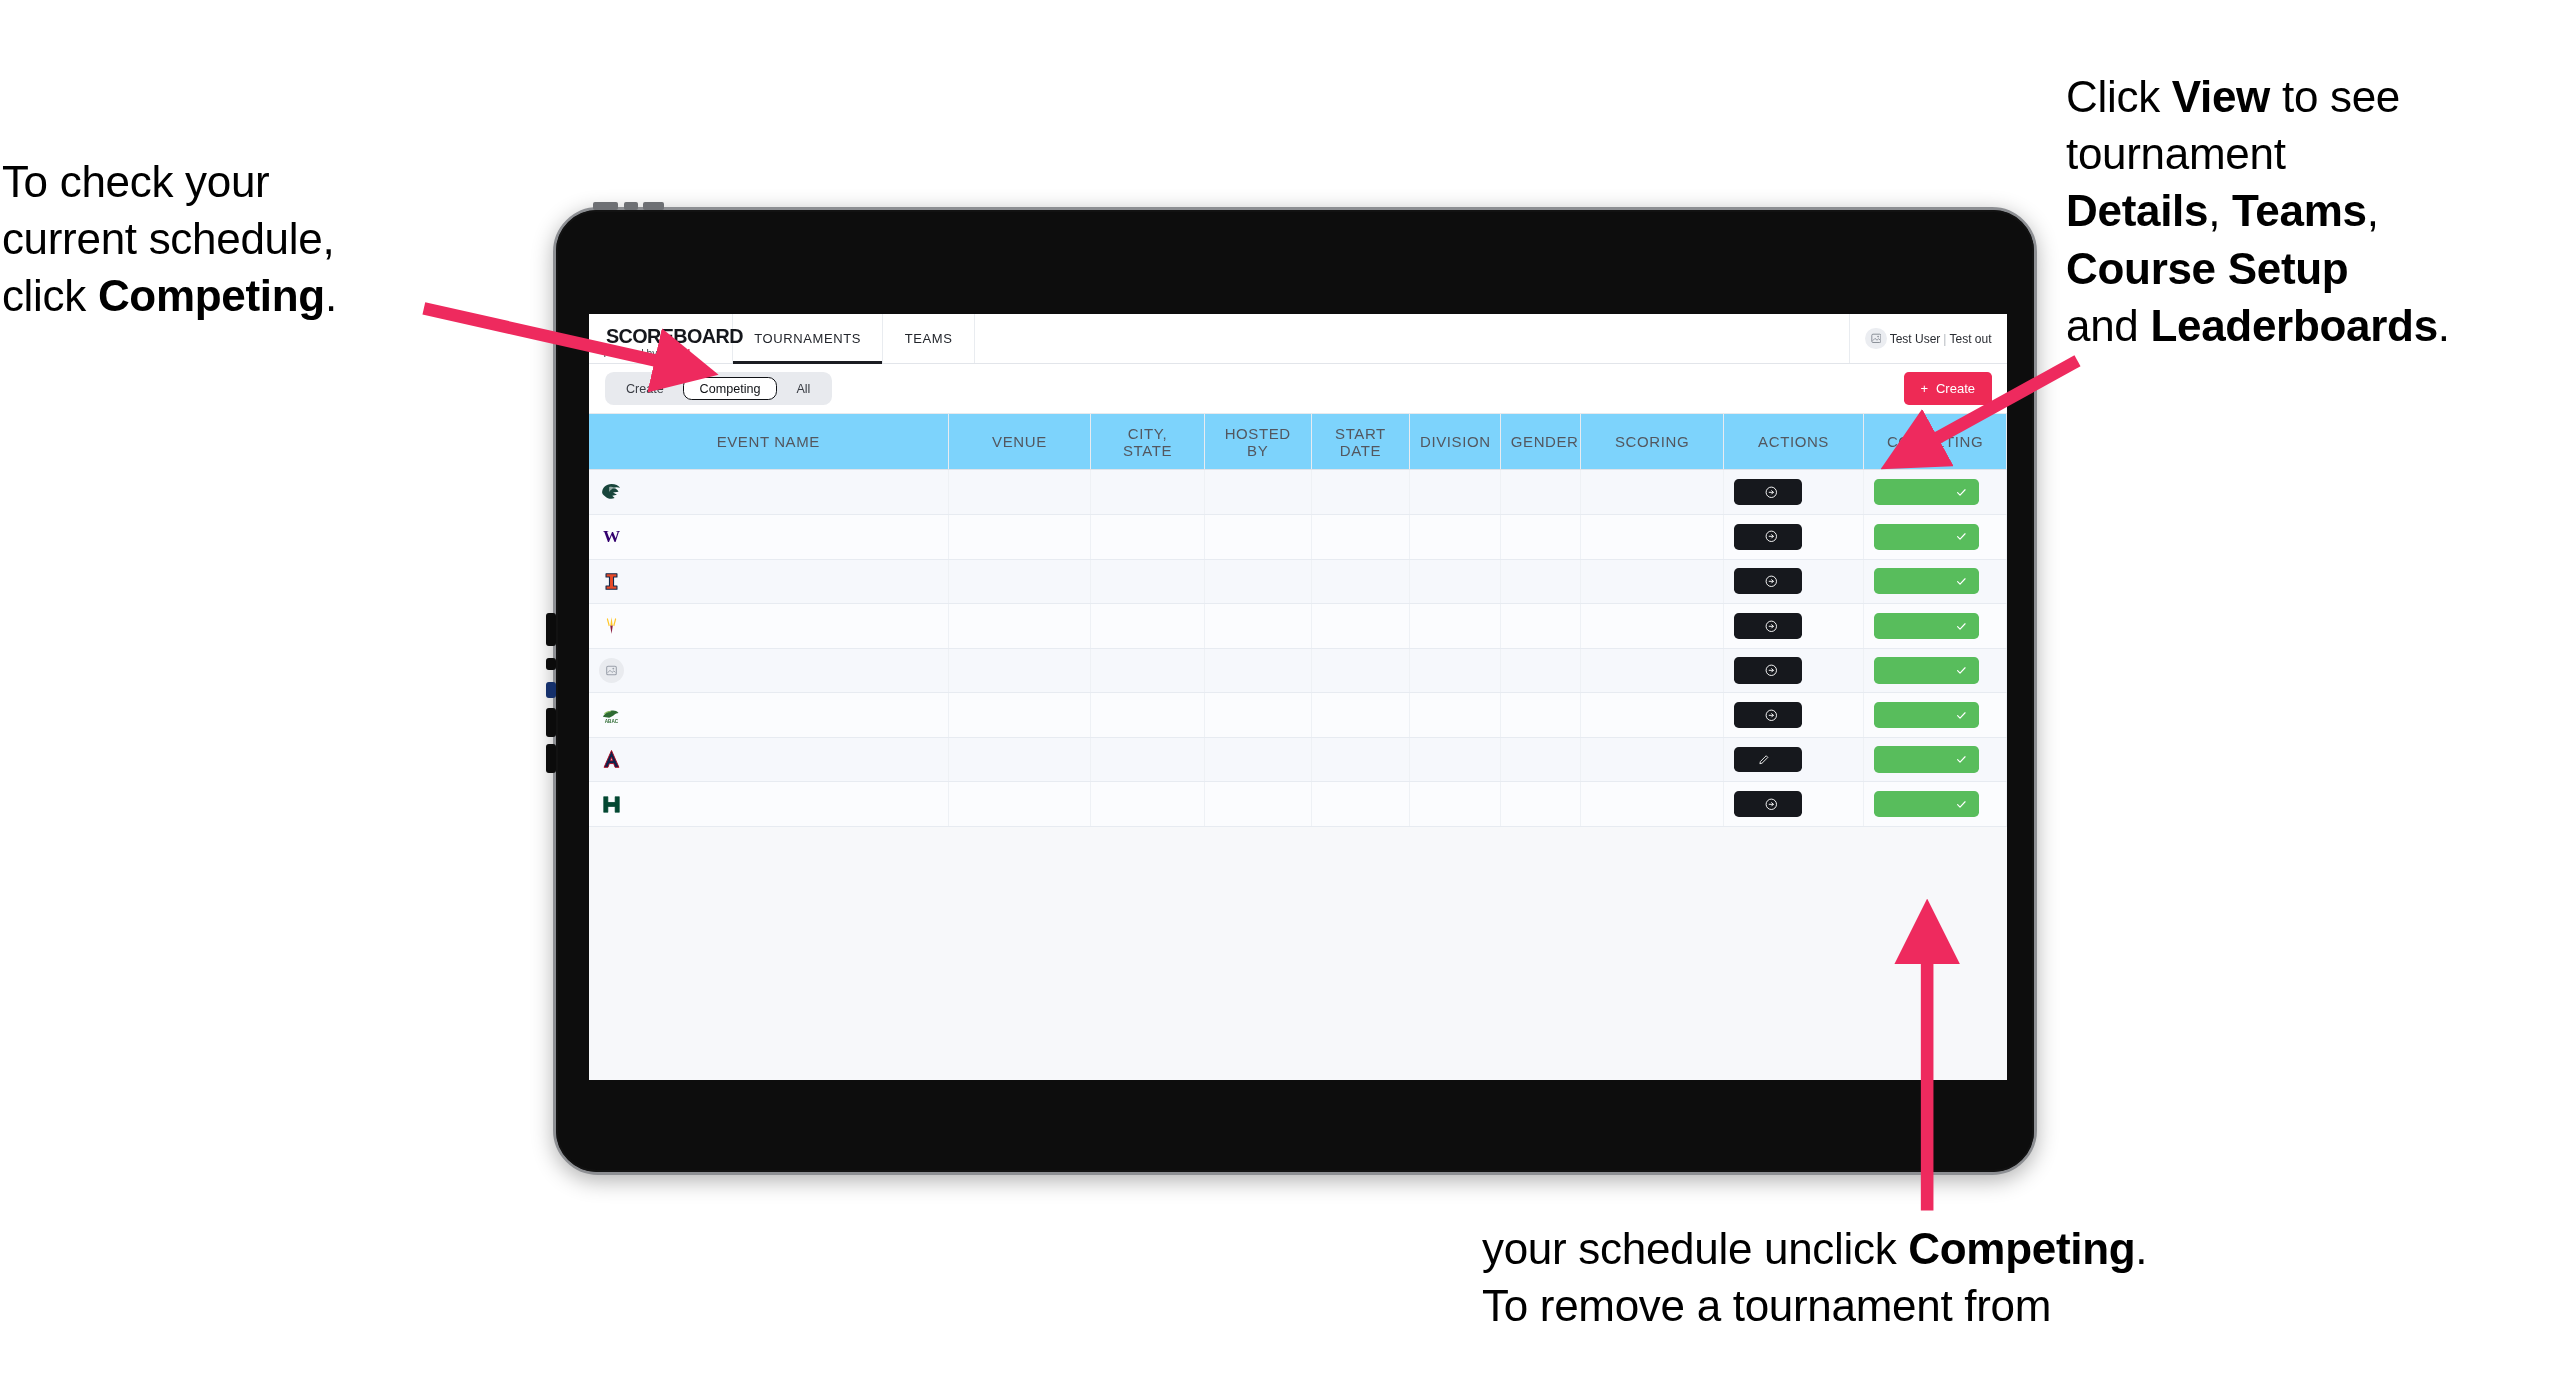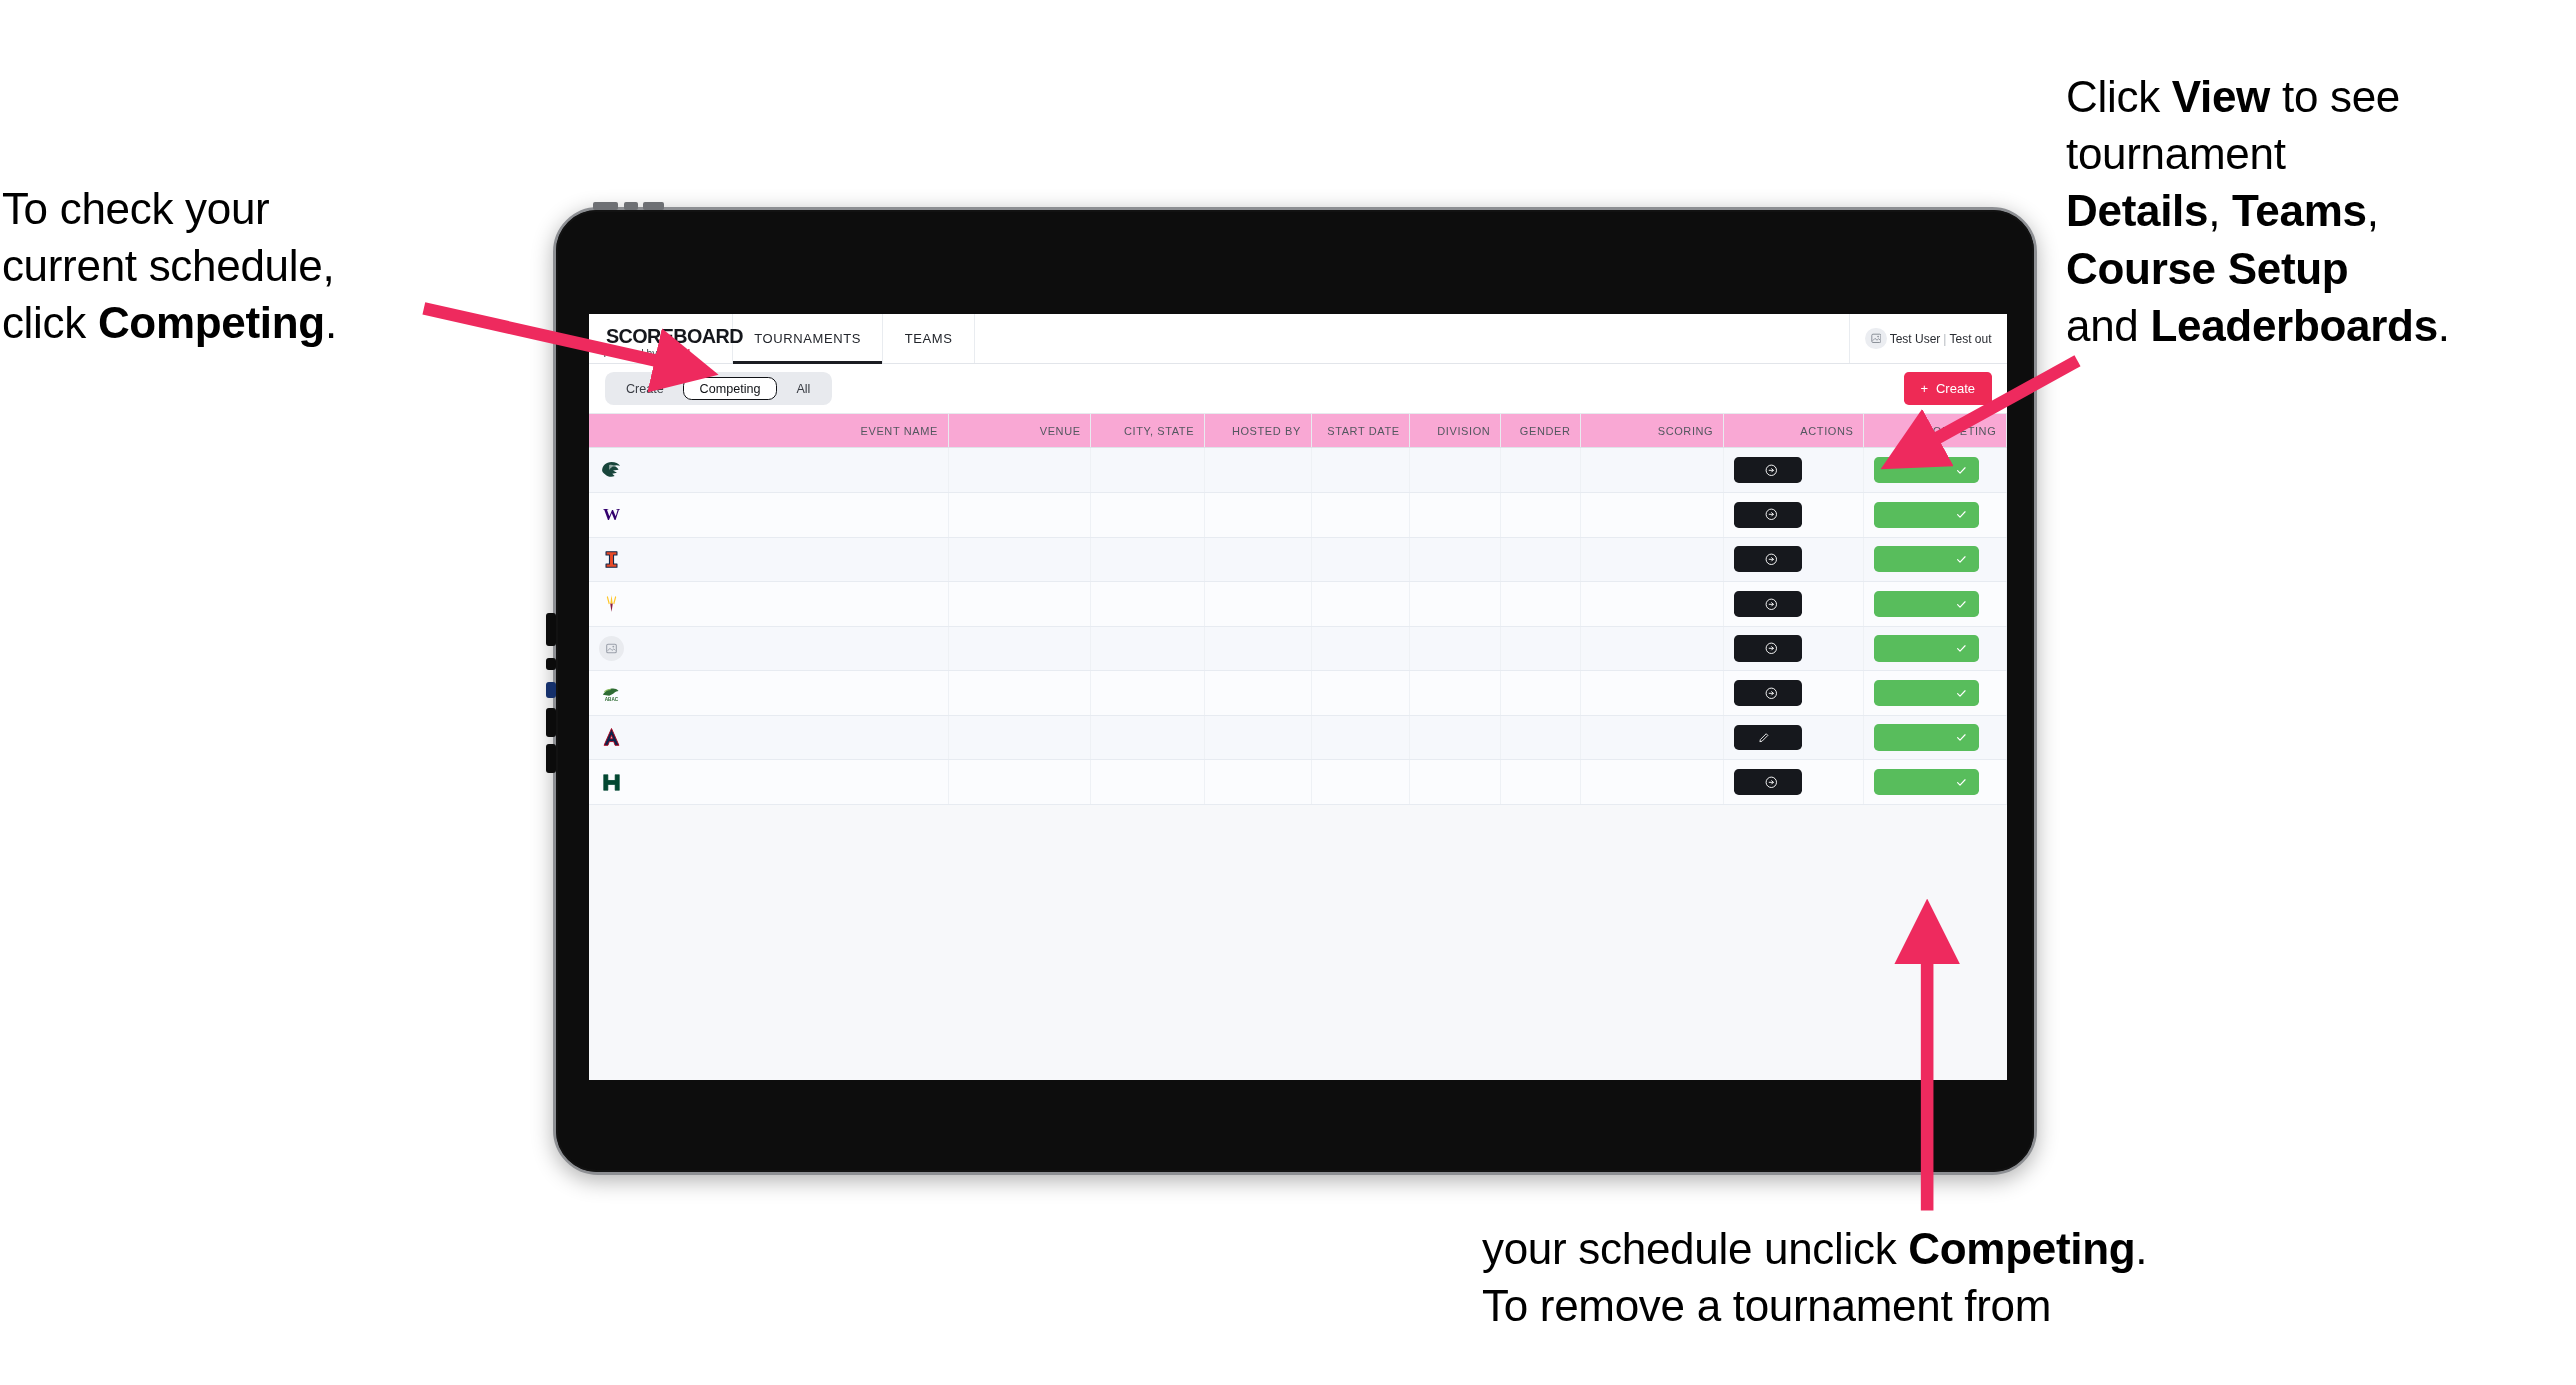--- a/index.html
+++ b/index.html
@@ -14,21 +14,21 @@
   
   .anno {
     position: absolute;
     color: #000;
     font-family: "Liberation Sans", sans-serif;
     font-weight: 400;
     line-height: 1.30;
     letter-spacing: -0.3px;
   }
   .anno b { font-weight: 700; }
-  #anno-left  { left: 1.9px;  top: 180px; width: 504px; font-size: 44px; }
+  #anno-left  { left: 1.9px;  top: 153px; width: 504px; font-size: 44px; }
   #anno-right { left: 2066px; top: 68px;  width: 514px; font-size: 44px; }
   #anno-bottom{ left: 1482px; top: 1220px; width: 980px; font-size: 44px; }
 
   .arrow-layer { position: absolute; left:0; top:0; width:2576px; height:1386px; pointer-events:none; }
 
   
   #tablet {
     position: absolute; left: 553px; top: 207px;
     width: 1484px; height: 968px;
     background: #0d0d0d;
@@ -118,23 +118,23 @@
   }
   #create-btn {
     margin-left: auto; background: #ee2a55; color: #fff;
     font-size: 13px; padding: 8.7px 16.5px; border-radius: 4.8px;
     display: flex; align-items: center; gap: 7.8px; cursor: pointer;
   }
 
   
   #tbl { width: 100%; border-collapse: collapse; table-layout: fixed; background: #fff; }
   #tbl thead th {
-    background: #f9a8d4; color: #53575f;
-    font-size: 11px; font-weight: 400; letter-spacing: 0.6px;
-    text-align: right; padding: 10.7px 9.7px;
+    background: #7dd3fc; color: #53575f;
+    font-size: 15px; font-weight: 400; letter-spacing: 0.6px;
+    text-align: center; padding: 10.7px 9.7px;
     border-bottom: 1px solid #dfe3e9;
     border-right: 1px solid #e8ebf0;
     text-transform: uppercase;
   }
   #tbl tbody td {
     font-size: 11px; color: #22252b;
     padding: 8.7px 9.7px; vertical-align: middle;
     border-bottom: 1px solid #e7ebf1;
     border-right: 1px solid #eef1f5;
     line-height: 1.35;

